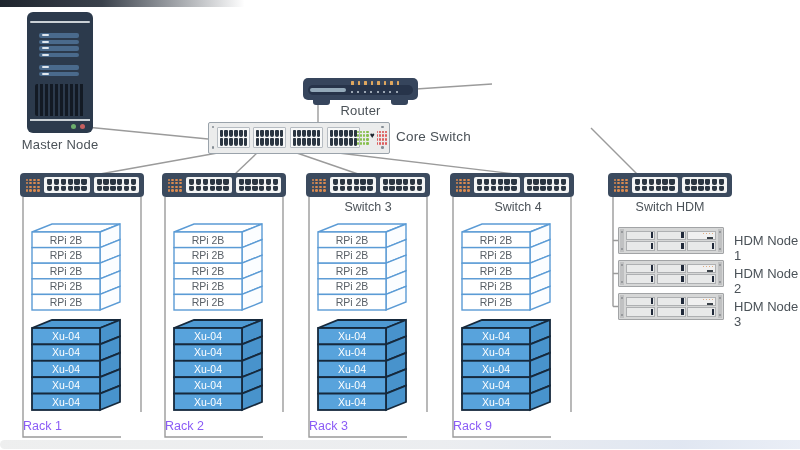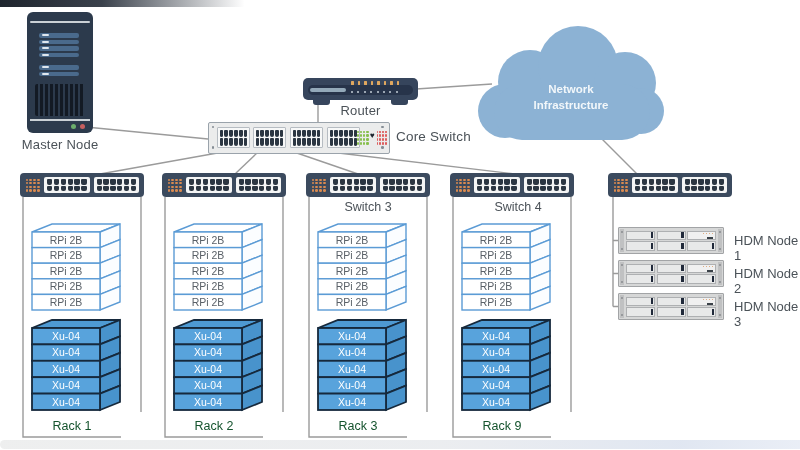--- a/index.html
+++ b/index.html
@@ -4,22 +4,22 @@
 <style>
   html,body{margin:0;padding:0;background:#fff;}
   #stage{position:relative;width:800px;height:450px;background:#fff;overflow:hidden;
          font-family:"Liberation Sans",sans-serif;}
   .abs{position:absolute;}
   
   .dev-label{position:absolute;font-size:13px;color:#4b5258;font-weight:500;
              text-align:center;letter-spacing:.2px;z-index:3;}
   .sw-label{position:absolute;top:200px;width:124px;font-size:12.5px;color:#4b5258;
             font-weight:500;text-align:center;z-index:3;}
-  .rack-label{position:absolute;top:419px;width:98px;font-size:12.5px;color:#14532d;
-              font-weight:500;text-align:center;z-index:3;}
+  .rack-label{position:absolute;top:419px;width:98px;font-size:12.5px;color:#8b5cf6;
+              font-weight:500;text-align:left;z-index:3;}
   .hdm-label{position:absolute;left:734px;width:70px;font-size:13px;color:#4b5258;
              font-weight:500;z-index:3;}
   
   #diagram-svg{position:absolute;left:0;top:0;z-index:1;}
   
   .mn{position:absolute;left:27px;top:12px;width:66px;height:121px;background:#2c3a4c;
       border-radius:6px;z-index:2;}
   .mn-cap{position:absolute;left:3px;right:3px;top:9px;height:2px;background:#e8ecef;
           border-radius:1px;opacity:.85;}
   .mn-bay{position:absolute;left:12px;width:40px;height:4.5px;background:#4a6a8c;border-radius:2px;}
@@ -408,32 +408,20 @@
         <i></i>
         <i></i>
         <i></i>
         <i></i>
         <i></i>
         <i></i>
       </div>
   </div>
   <div class="dev-label" style="left:396px;top:129px;width:90px;text-align:left;font-size:13.5px">Core Switch</div>
 
-  <div class="cloud">
-    <div class="puff" style="left:0;top:58px;width:54px;height:54px"></div>
-    <div class="puff" style="left:20px;top:24px;width:64px;height:64px"></div>
-    <div class="puff" style="left:60px;top:0;width:80px;height:80px"></div>
-    <div class="puff" style="left:116px;top:26px;width:62px;height:62px"></div>
-    <div class="puff" style="left:140px;top:62px;width:46px;height:46px"></div>
-    <div class="base"></div>
-    <div class="cloud-text">
-      <div>Network</div>
-      <div>Infrastructure</div>
-    </div>
-  </div>
 
   <div class="sw" style="left:20px">
     <div class="dots orange">
         <i></i>
         <i></i>
         <i></i>
         <i></i>
         <i></i>
         <i></i>
         <i></i>
@@ -664,20 +652,21 @@
         <i></i>
         <i></i>
         <i></i>
         <i></i>
         <i></i>
       </div>
   </div>
 
   <div class="sw-label" style="left:306px">Switch 3</div>
   <div class="sw-label" style="left:456px">Switch 4</div>
+  <div class="sw-label" style="left:608px">Switch HDM</div>
 
   <div class="rack-label" style="left:23px">Rack 1</div>
   <div class="rack-label" style="left:165px">Rack 2</div>
   <div class="rack-label" style="left:309px">Rack 3</div>
   <div class="rack-label" style="left:453px">Rack 9</div>
 
   <div class="hdm" style="top:227px">
     <div class="ear l"></div>
     <div class="ear r"></div>
     <div class="hdm-bays">

